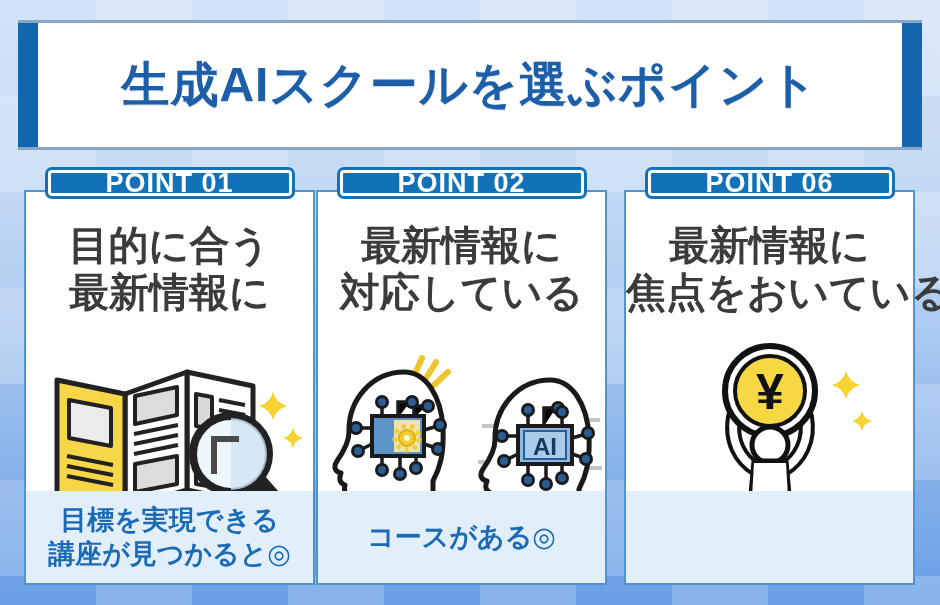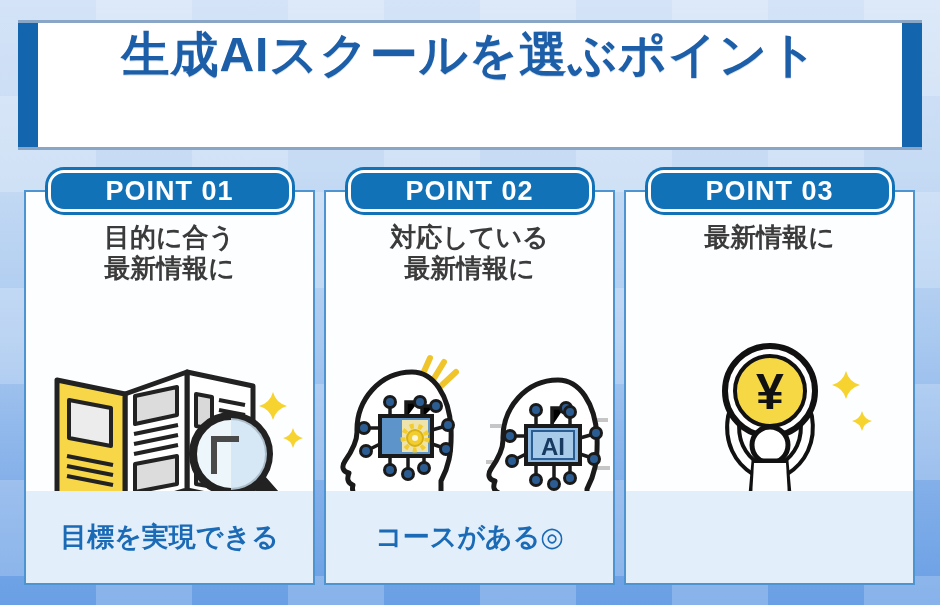--- a/index.html
+++ b/index.html
@@ -9,47 +9,47 @@
     font-family:"Liberation Sans","DejaVu Sans",sans-serif;
     background:
       conic-gradient(from 0deg, rgba(255,255,255,.20) 0 90deg, rgba(255,255,255,0) 90deg 180deg,
                      rgba(255,255,255,.20) 180deg 270deg, rgba(255,255,255,0) 270deg 360deg) 0 0/192px 192px,
       linear-gradient(180deg,#d4e3f7 0%,#c6dbf4 28%,#abcaf0 55%,#83afe9 80%,#699fe5 100%);
   }
   
   .header{
     position:absolute;left:18px;top:20px;width:904px;height:130px;
     background:#ffffff;border-top:3px solid #8aa6c6;border-bottom:3px solid #8aa6c6;
-    display:flex;justify-content:center;
+    display:flex;align-items:center;justify-content:center;
   }
   .header .sidebar-left,.header .sidebar-right{
     position:absolute;top:0;bottom:0;width:20px;background:#1366ae;
   }
   .header .sidebar-left{left:0;}
   .header .sidebar-right{right:0;}
   .header h1{
     margin:0;font-size:48px;font-weight:800;color:#1c5ea7;letter-spacing:1px;
     text-shadow:0 1px 0 rgba(180,200,225,.6);white-space:nowrap;
   }
   
   .card{
     position:absolute;top:190px;height:395px;width:291px;
     background:#fdfeff;border:2px solid #4e94d0;
   }
-  .card.c1{left:24px;} .card.c2{left:324px;} .card.c3{left:624px;}
+  .card.c1{left:24px;} .card.c2{left:316px;} .card.c3{left:624px;}
   .badge{
     position:absolute;top:-22px;left:50%;transform:translateX(-50%);
-    width:244px;height:42px;background:#1272b8;color:#ffffff;
-    border:3px solid #ffffff;border-radius:16px;
+    width:244px;height:26px;background:#1272b8;color:#ffffff;
+    border:3px solid #ffffff;border-radius:4px;
     box-shadow:0 0 0 3px #1272b8;
     display:flex;align-items:center;justify-content:center;
     font-size:27px;font-weight:800;letter-spacing:1px;white-space:nowrap;
   }
   .heading{
-    margin-top:30px;text-align:center;font-size:26px;font-weight:800;
+    margin-top:30px;text-align:center;font-size:40px;font-weight:800;
     color:#3b3b3b;line-height:1.18;white-space:nowrap;
   }
   .illus{
     position:absolute;top:110px;left:0;right:0;height:295px;
     display:flex;align-items:center;justify-content:center;
   }
   .caption{
     position:absolute;left:0;right:0;bottom:0;height:92px;background:#e2effb;
     display:flex;flex-direction:column;align-items:center;justify-content:center;
     font-size:27px;font-weight:800;color:#1a6ab5;line-height:1.26;white-space:nowrap;
@@ -100,28 +100,29 @@
         <circle cx="196" cy="112" r="38" fill="#edf6fb" stroke="#222222" stroke-width="8"></circle>
         <path d="M196,76 a36,36 0 0 1 0,72 Z" fill="#cfe4f4" opacity="0.8"></path>
         <path d="M176,94 l28,0 l0,6 l-22,0 l0,32 l-6,0 Z" fill="#4a4a4a"></path>
 
         <path d="M238,50 Q241,61 252,64 Q241,67 238,78 Q235,67 224,64 Q235,61 238,50 Z" fill="#f6d32e"></path>
         <path d="M258,86 Q260,94 268,96 Q260,98 258,106 Q256,98 248,96 Q256,94 258,86 Z" fill="#f6d32e"></path>
       </svg>
     </div>
     <div class="caption">
       <div>目標を実現できる</div>
+      <div>講座が見つかると◎</div>
     </div>
   </div>
 
   <div class="card c2">
     <div class="badge">POINT 02</div>
     <div class="heading">
+      <div>最新情報に</div>
       <div>対応している</div>
-      <div>最新情報に</div>
     </div>
     <div class="illus">
       <svg width="280" height="200" viewBox="0 0 280 200">
 
         <path d="M100,8 L92,26" stroke="#f0c52c" stroke-width="6" stroke-linecap="round"></path>
         <path d="M114,12 L103,30" stroke="#f0c52c" stroke-width="6" stroke-linecap="round"></path>
         <path d="M126,22 L111,36" stroke="#f0c52c" stroke-width="6" stroke-linecap="round"></path>
 
         <g transform="translate(6,16)">
           <path d="M76,6 C44,6 20,34 21,66 C21,76 16,85 9,95 C5,101 7,106 13,107 C11,112 11,117 17,119 C15,126 19,132 27,131 C28,142 36,149 47,147 L47,170 L105,170 L105,115 C112,102 116,88 115,62 C113,30 98,6 76,6 Z" fill="#ffffff" stroke="#1a1a1a" stroke-width="5" stroke-linejoin="round"></path>
@@ -196,23 +197,24 @@
           <text x="71" y="81" text-anchor="middle" font-size="24" font-weight="bold" fill="#173a61" font-family="Liberation Sans, DejaVu Sans, sans-serif">AI</text>
         </g>
       </svg>
     </div>
     <div class="caption">
       <div>コースがある◎</div>
     </div>
   </div>
 
   <div class="card c3">
-    <div class="badge">POINT 03</div>
+    <div class="badge">POINT 06</div>
     <div class="heading">
       <div>最新情報に</div>
+      <div>焦点をおいている</div>
     </div>
     <div class="illus">
       <svg width="240" height="225" viewBox="0 0 240 225">
 
         <path d="M106,132 C90,122 80,104 84,80" stroke="#111111" stroke-width="16" stroke-linecap="round" fill="none"></path>
         <path d="M134,132 C150,122 160,104 156,80" stroke="#111111" stroke-width="16" stroke-linecap="round" fill="none"></path>
         <path d="M106,132 C90,122 80,104 84,80" stroke="#ffffff" stroke-width="8" stroke-linecap="round" fill="none"></path>
         <path d="M134,132 C150,122 160,104 156,80" stroke="#ffffff" stroke-width="8" stroke-linecap="round" fill="none"></path>
 
         <circle cx="120" cy="54" r="45" fill="#ffffff" stroke="#111111" stroke-width="6"></circle>

